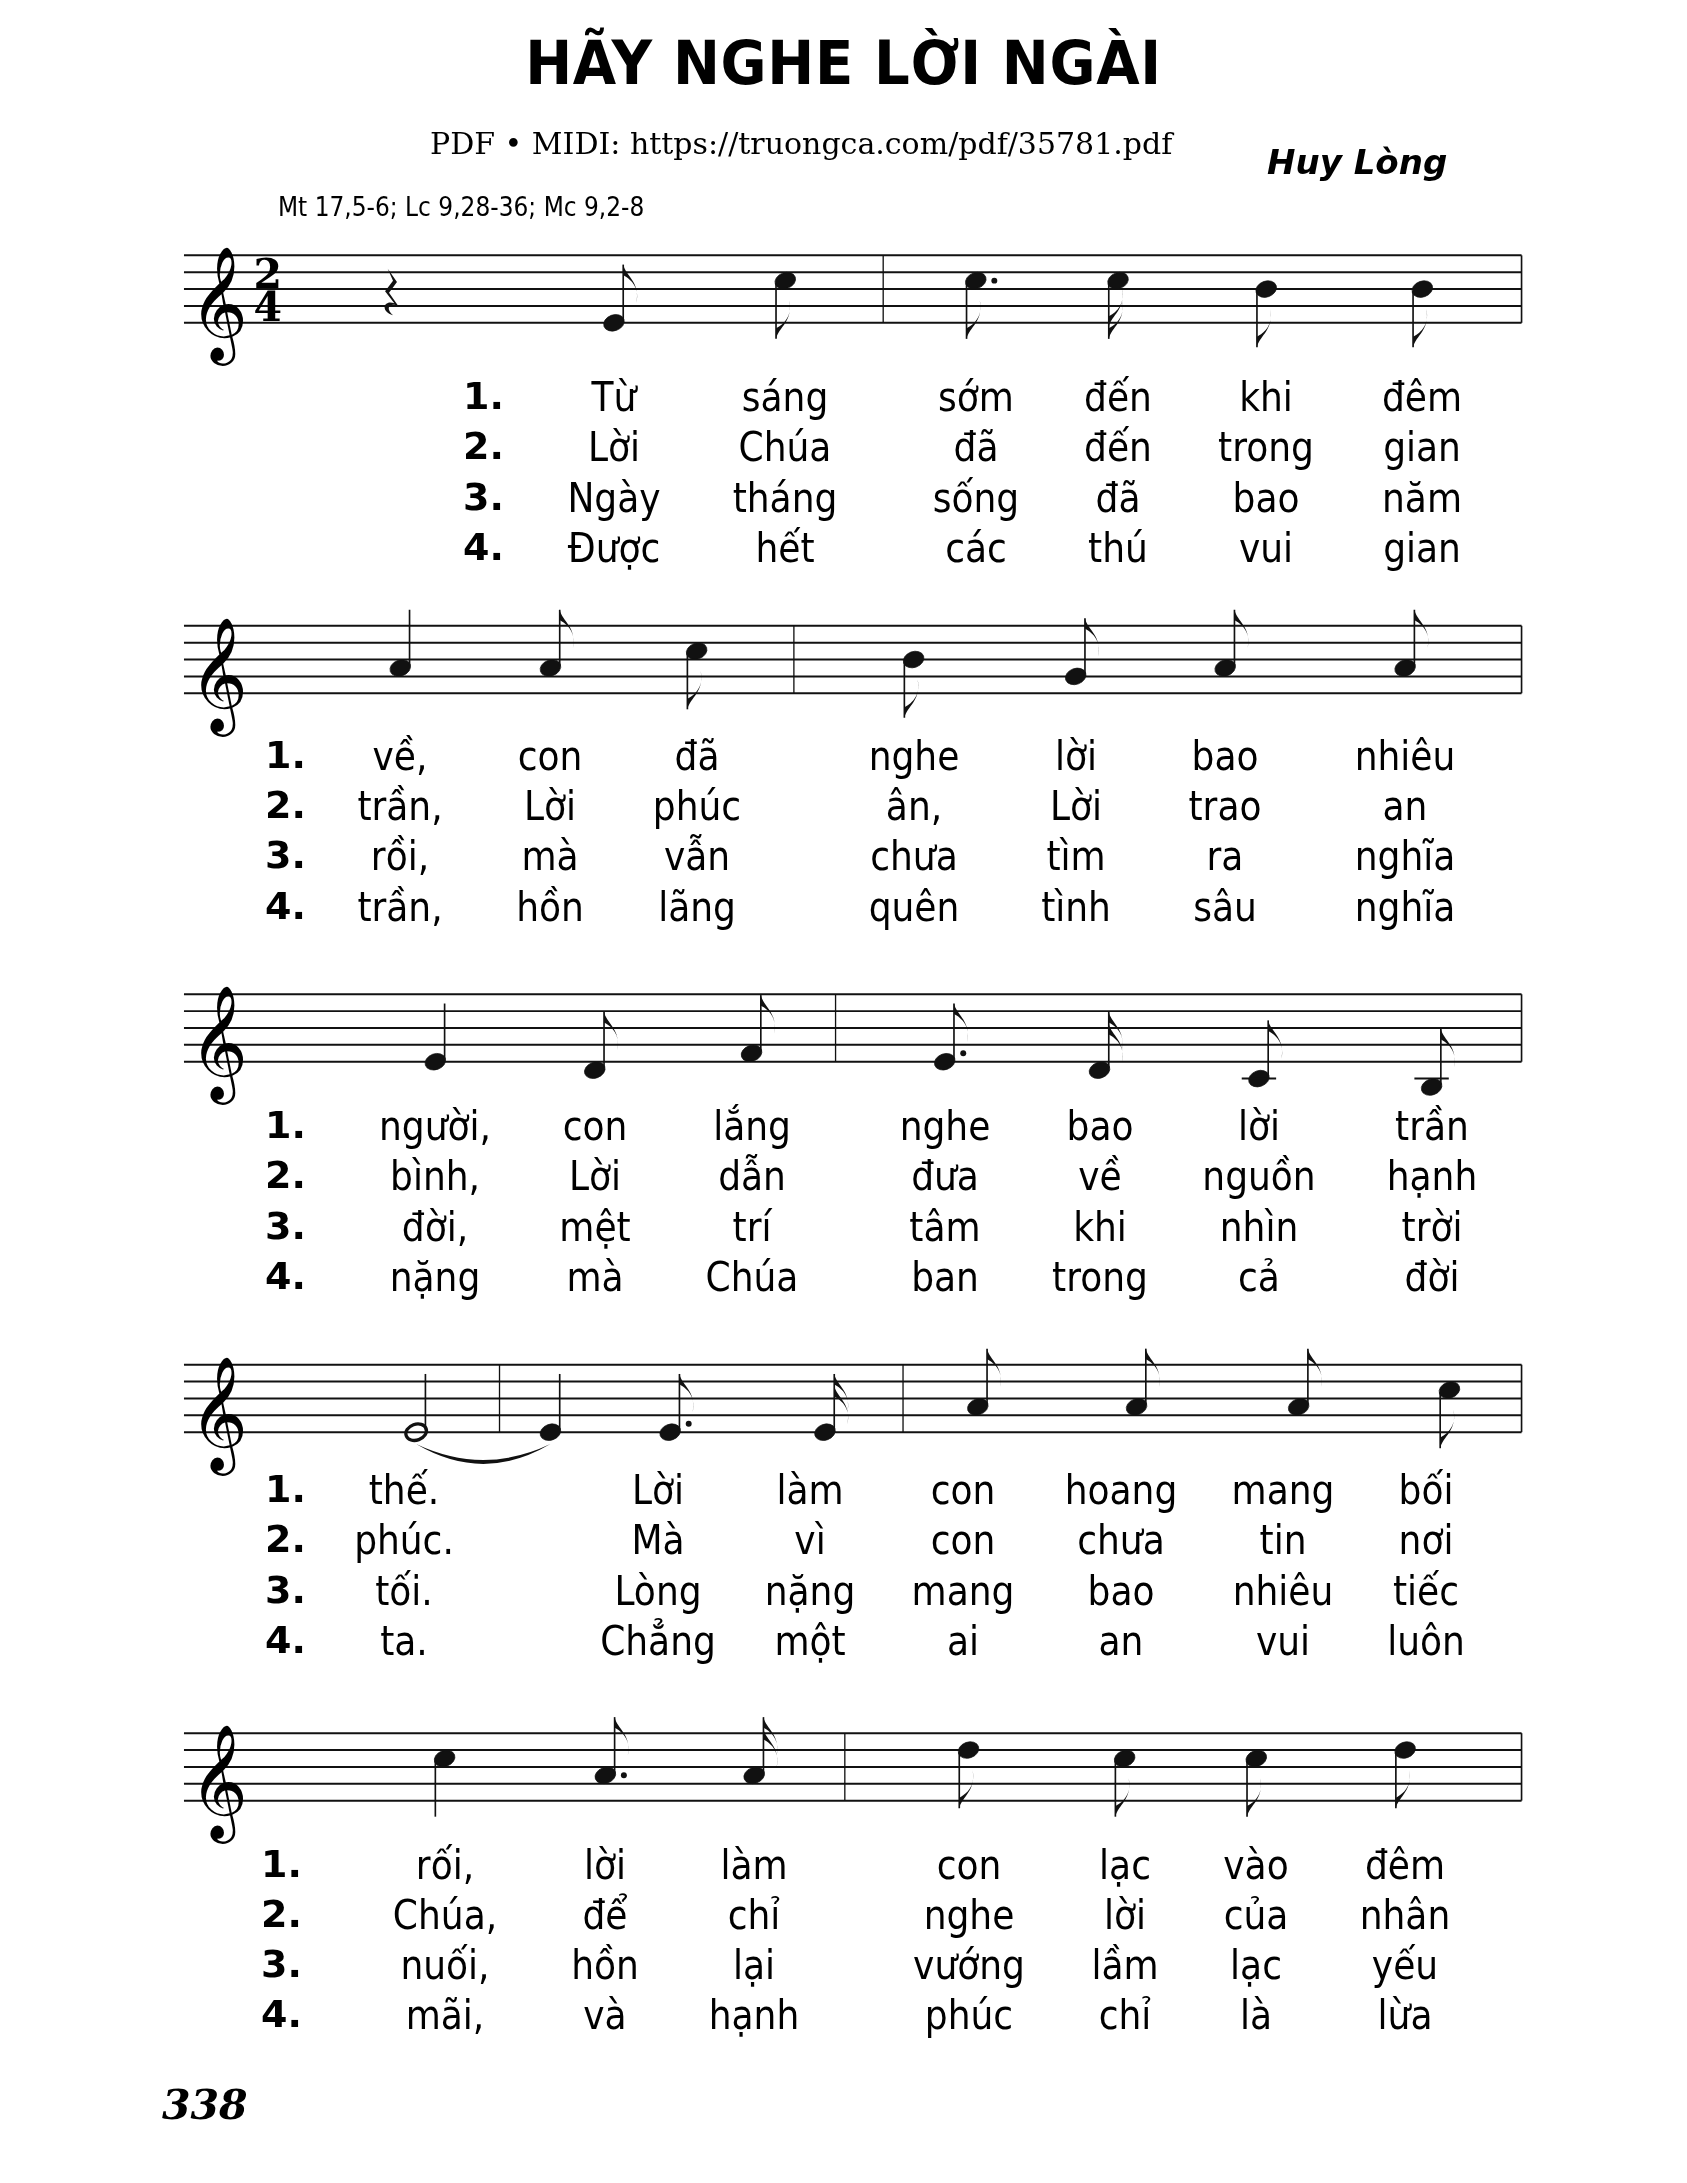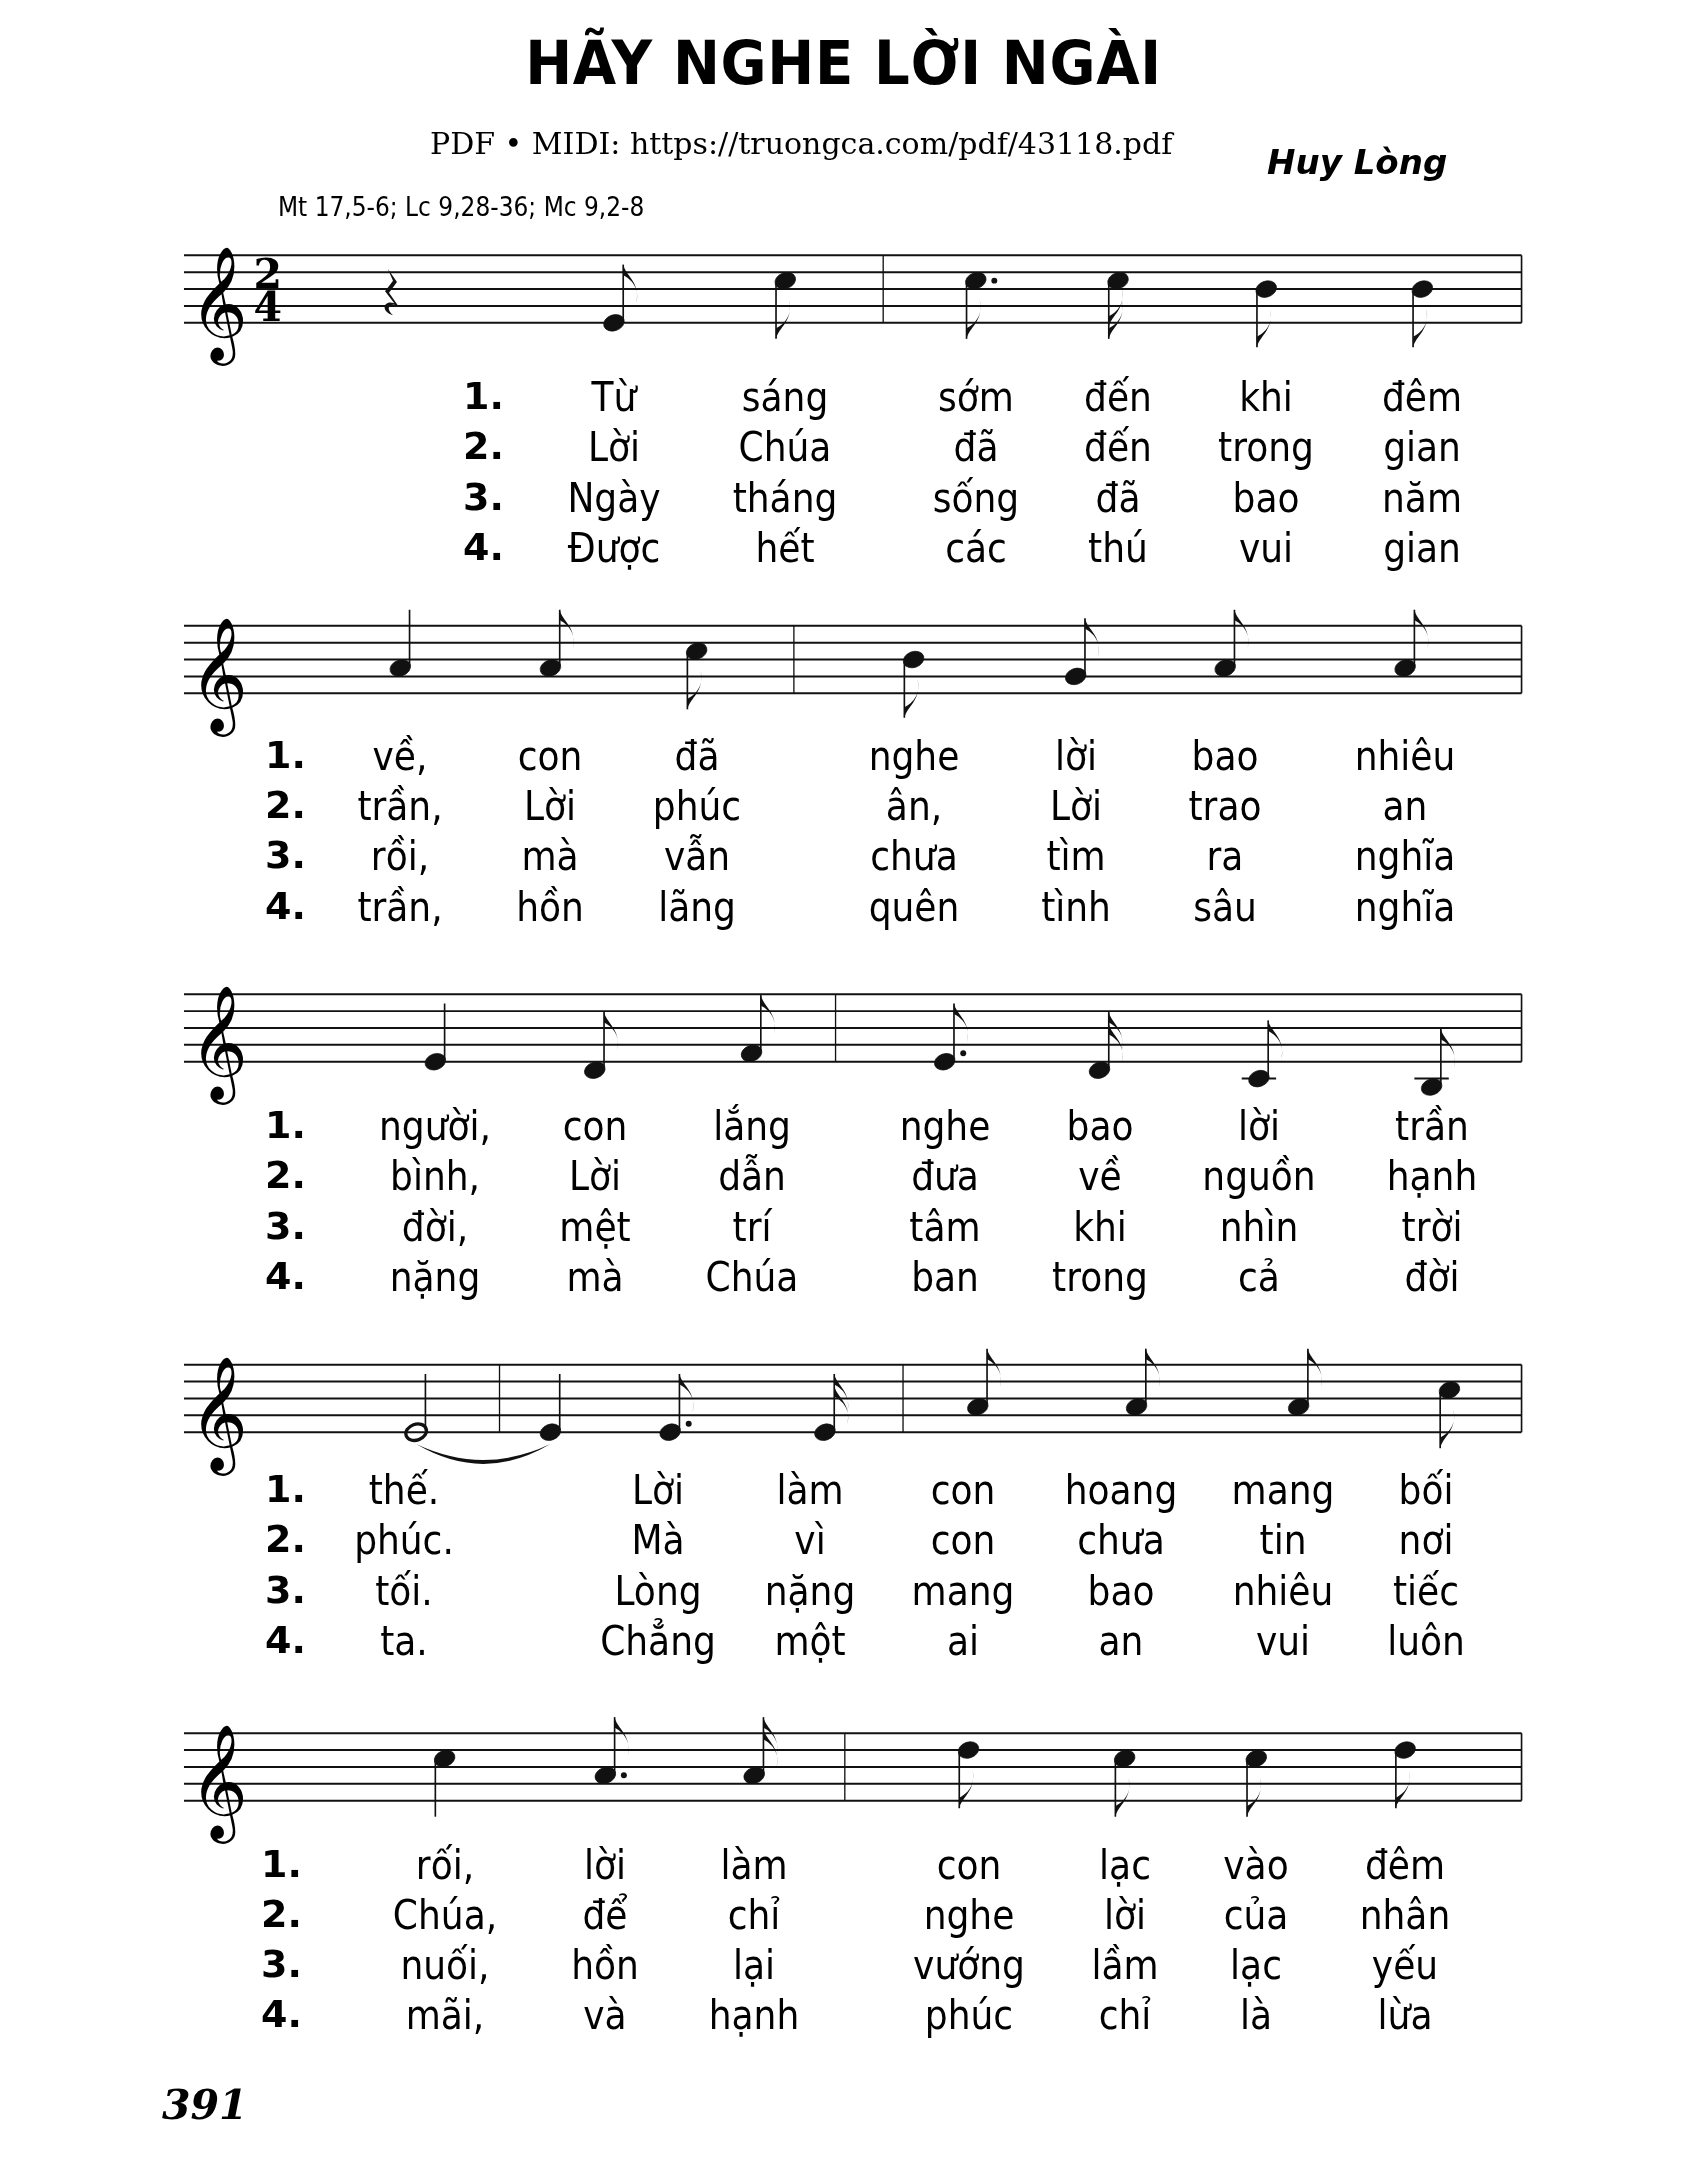--- a/index.html
+++ b/index.html
@@ -34,21 +34,21 @@
   }
   .verse-num {
     position: absolute; font-family: "DejaVu Sans", sans-serif; font-weight: bold;
     font-size: 38px; white-space: nowrap; line-height: 1;
   }
 </style>
 </head>
 <body>
 
 <div id="title" class="abs">HÃY NGHE LỜI NGÀI</div>
-<div id="source-line" class="abs">PDF • MIDI: https://truongca.com/pdf/43118.pdf</div>
+<div id="source-line" class="abs">PDF • MIDI: https://truongca.com/pdf/35781.pdf</div>
 <div id="composer" class="abs">Huy Lòng</div>
 <div id="scripture" class="abs">Mt 17,5-6; Lc 9,28-36; Mc 9,2-8</div>
 
 <svg id="score" width="1687" height="2183" viewBox="0 0 2550 3300">
     <g>
       <line x1="278" y1="386" x2="2300" y2="386" stroke="#111" stroke-width="3"></line>
       <line x1="278" y1="411.5" x2="2300" y2="411.5" stroke="#111" stroke-width="3"></line>
       <line x1="278" y1="437" x2="2300" y2="437" stroke="#111" stroke-width="3"></line>
       <line x1="278" y1="462.5" x2="2300" y2="462.5" stroke="#111" stroke-width="3"></line>
       <line x1="278" y1="488" x2="2300" y2="488" stroke="#111" stroke-width="3"></line>
@@ -434,14 +434,14 @@
     <div class="verse-num" style="left: 261px; top: 1995px;">4.</div>
     <div class="lyric" style="left: 445px; top: 1995px;">mãi,</div>
     <div class="lyric" style="left: 605px; top: 1995px;">và</div>
     <div class="lyric" style="left: 754px; top: 1995px;">hạnh</div>
     <div class="lyric" style="left: 969px; top: 1995px;">phúc</div>
     <div class="lyric" style="left: 1125px; top: 1995px;">chỉ</div>
     <div class="lyric" style="left: 1256px; top: 1995px;">là</div>
     <div class="lyric" style="left: 1405px; top: 1995px;">lừa</div>
   </div>
 
-<div id="page-number" class="abs">391</div>
+<div id="page-number" class="abs">338</div>
 
 
 </body></html>

